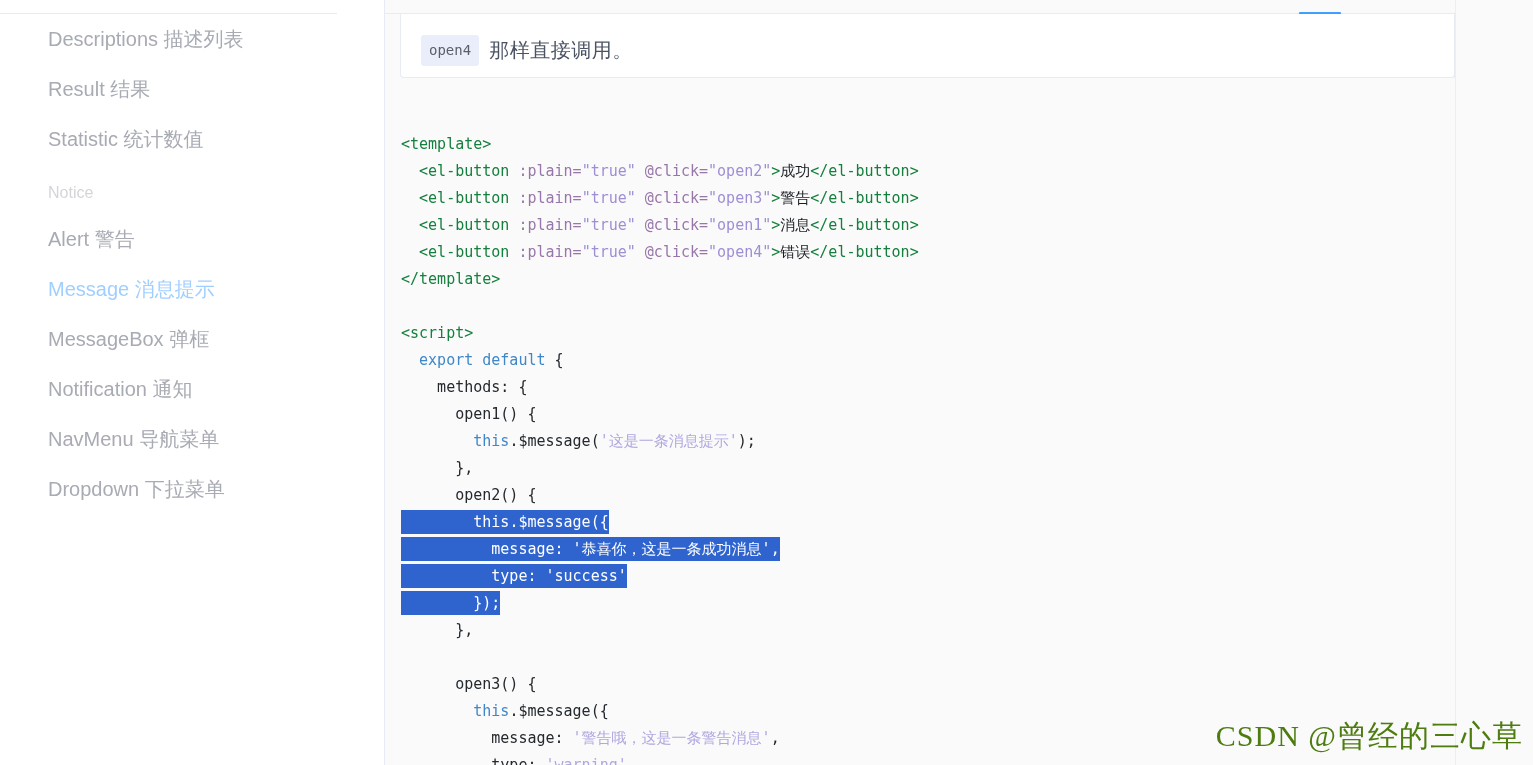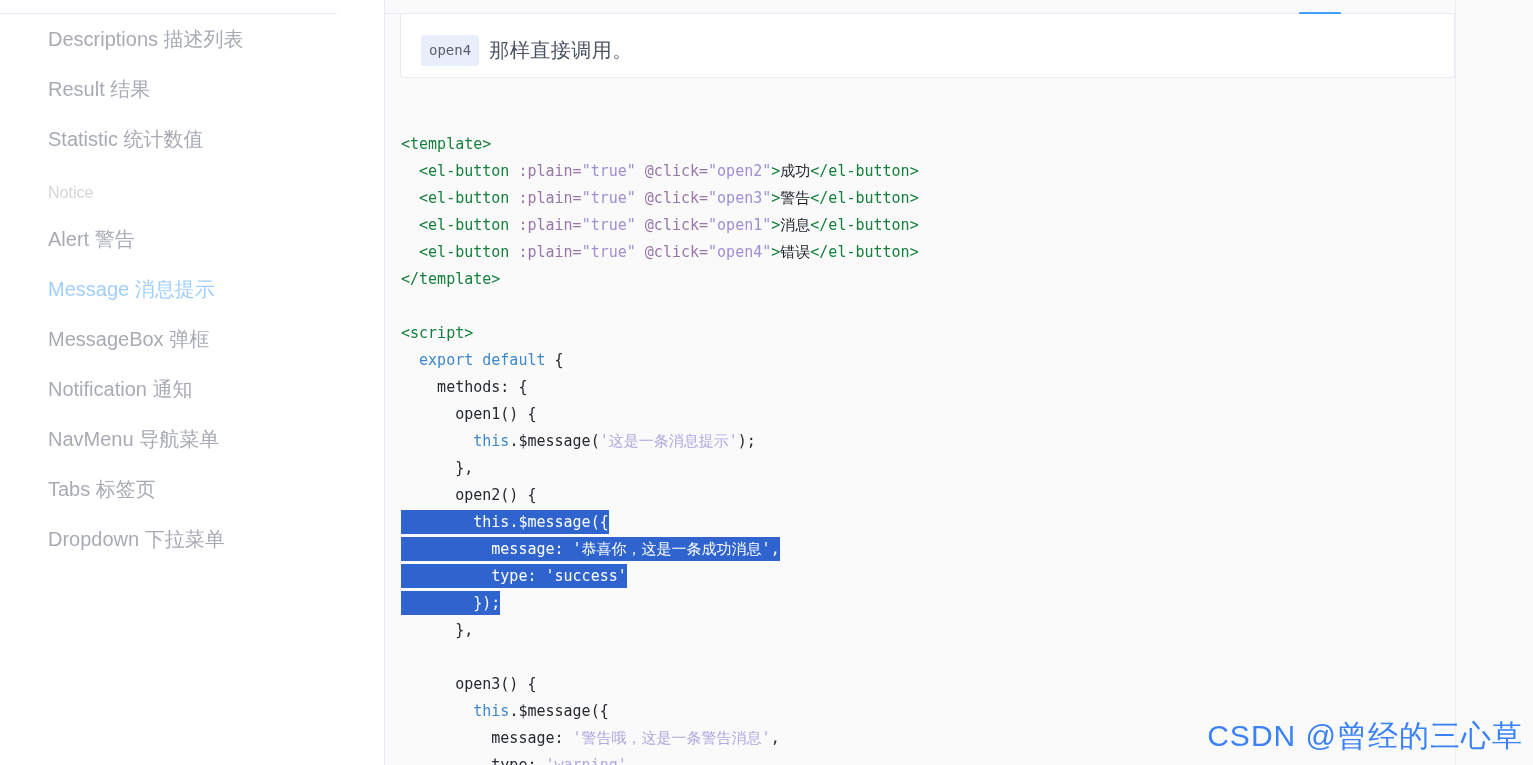--- a/index.html
+++ b/index.html
@@ -129,45 +129,44 @@
     box-sizing:border-box;
   }
   .card-edge{
     position:absolute;right:78px;top:13px;width:1px;height:65px;background:#e9ebf3;
   }
 
   
   .watermark{
     position:absolute;right:10px;bottom:8px;
     font-size:30px;
-    color:#3b82f6;
+    color:#4d7c0f;
     white-space:nowrap;
     letter-spacing:1px;
-    font-family:Liberation Sans, sans-serif;
+    font-family:Liberation Serif, serif;
     text-align:center;
   }
 </style>
 </head>
 <body>
 
 <div class="page">
 
   <nav class="sidebar">
     <div class="sb-top-rule"></div>
     <div class="sidebar-inner" id="sidebar-list">
         <div class="sb-item">Descriptions 描述列表</div>
         <div class="sb-item">Result 结果</div>
         <div class="sb-item">Statistic 统计数值</div>
         <div class="sb-group">Notice</div>
         <div class="sb-item">Alert 警告</div>
         <div class="sb-item active">Message 消息提示</div>
         <div class="sb-item">MessageBox 弹框</div>
         <div class="sb-item">Notification 通知</div>
         <div class="sb-item">NavMenu 导航菜单</div>
-        <div class="sb-item">Tabs 标签页</div>
         <div class="sb-item">Dropdown 下拉菜单</div>
       </div>
   </nav>
 
   <main class="main">
 
     <div class="main-rule"></div>
     <div class="ghost-chip a"></div>
     <div class="tab-indicator"></div>
 

